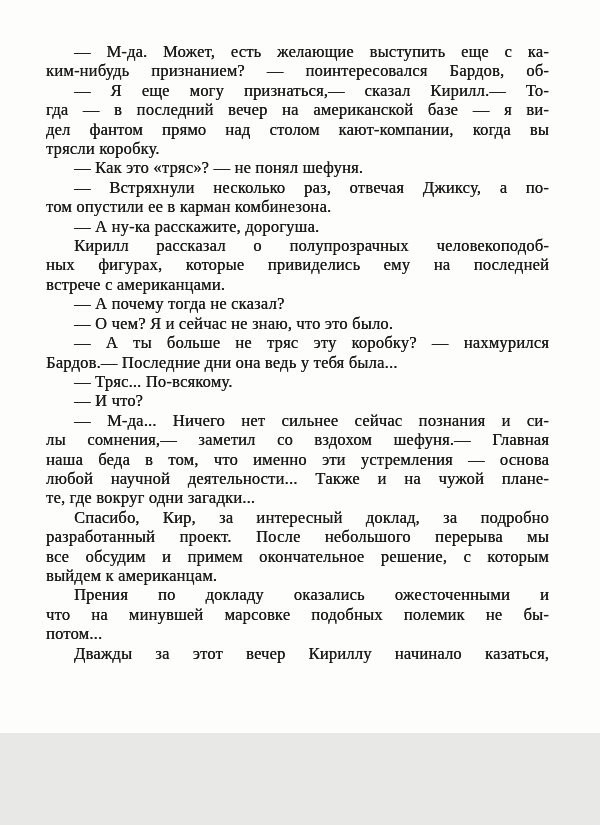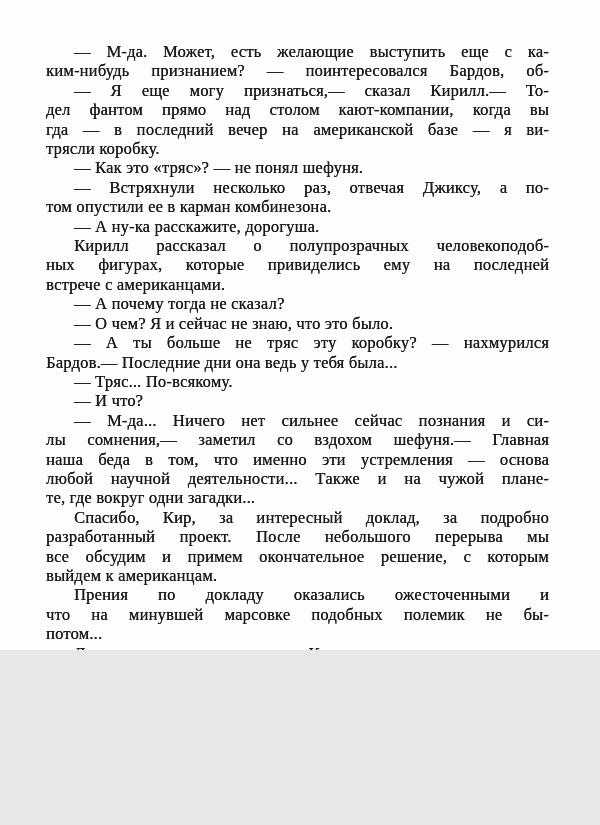--- a/index.html
+++ b/index.html
@@ -3,21 +3,21 @@
 <meta charset="utf-8">
 <style>
   html, body {
     margin: 0;
     padding: 0;
     background: #e8e8e6;
   }
   .page {
     position: relative;
     width: 600px;
-    height: 650px;
+    height: 733px;
     margin: 0 auto;
     background: #fdfdfb;
     overflow: hidden;
     font-family: "Liberation Serif", "DejaVu Serif", serif;
     color: #1b1b1b;
   }
   .text-block {
     position: absolute;
     left: 46px;
     top: 42px;
@@ -54,22 +54,22 @@
 <body>
 
 <div class="page">
   <div class="text-block" id="text-block">
       <div class="para">
         <div class="line first">— М-да. Может, есть желающие выступить еще с ка-</div>
         <div class="line">ким-нибудь признанием? — поинтересовался Бардов, об-</div>
       </div>
       <div class="para">
         <div class="line first">— Я еще могу признаться,— сказал Кирилл.— То-</div>
+        <div class="line">гда — в последний вечер на американской базе — я ви-</div>
         <div class="line">дел фантом прямо над столом кают-компании, когда вы</div>
-        <div class="line">гда — в последний вечер на американской базе — я ви-</div>
         <div class="line last">трясли коробку.</div>
       </div>
       <div class="para">
         <div class="line first last">— Как это «тряс»? — не понял шефуня.</div>
       </div>
       <div class="para">
         <div class="line first">— Встряхнули несколько раз, отвечая Джиксу, а по-</div>
         <div class="line last">том опустили ее в карман комбинезона.</div>
       </div>
       <div class="para">

